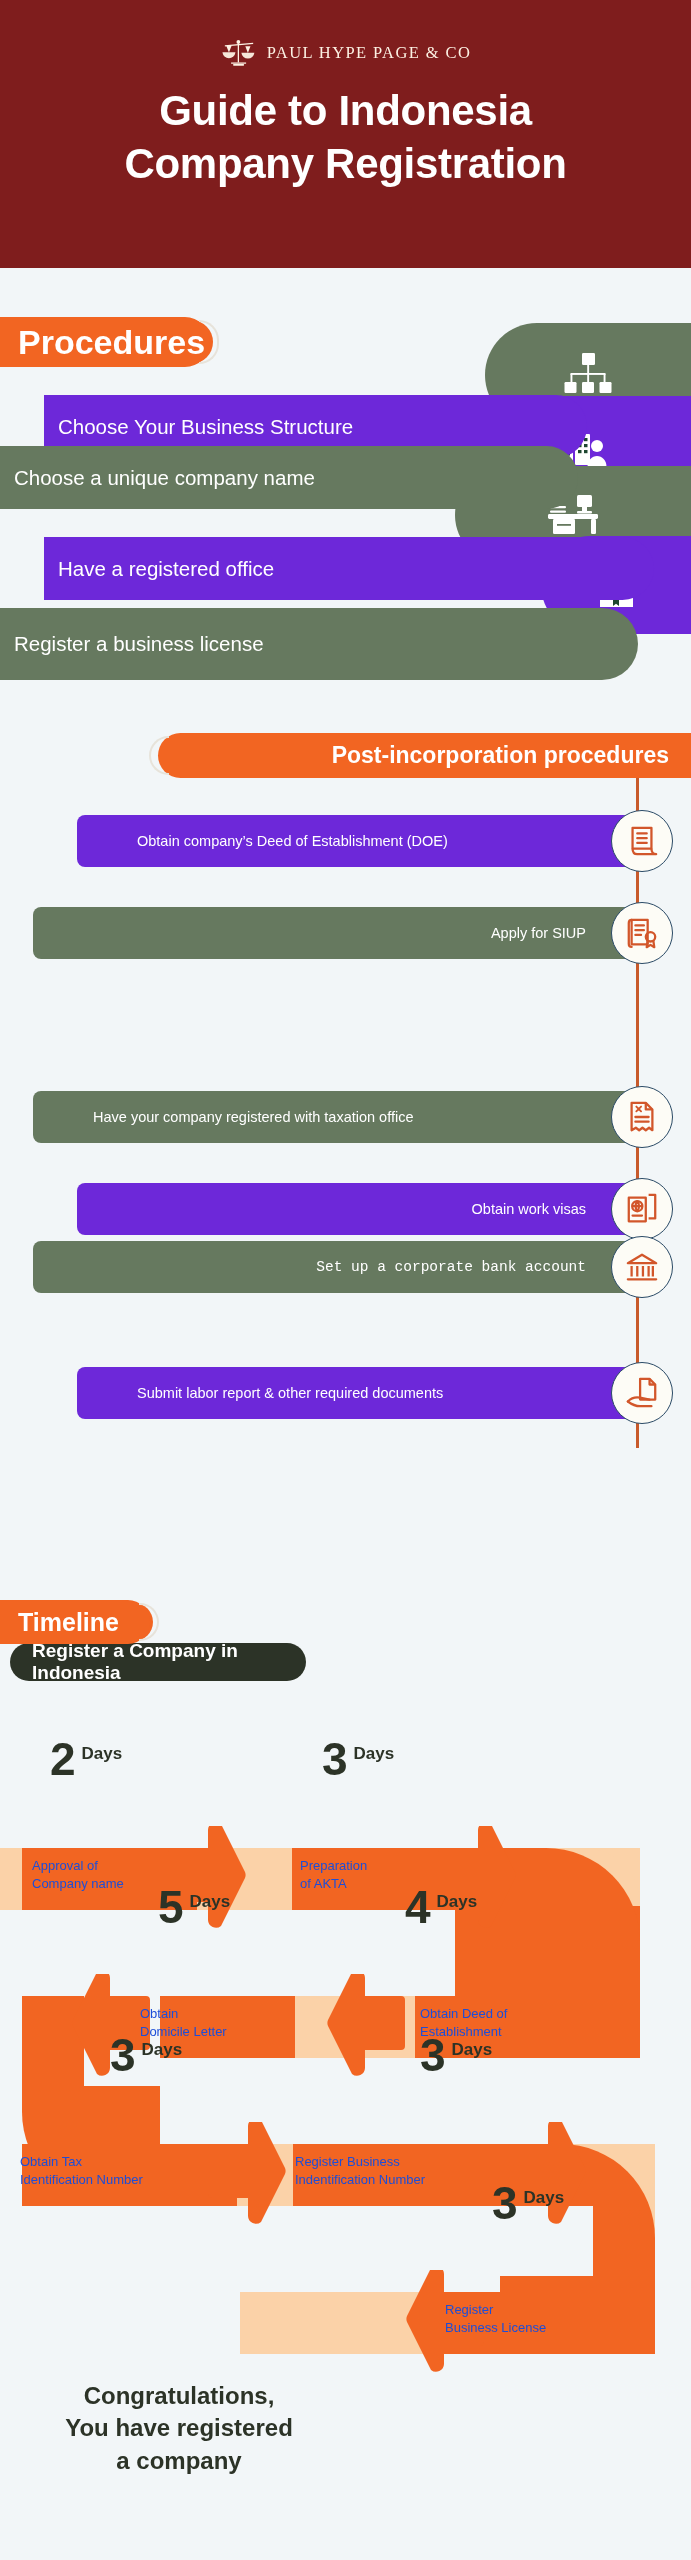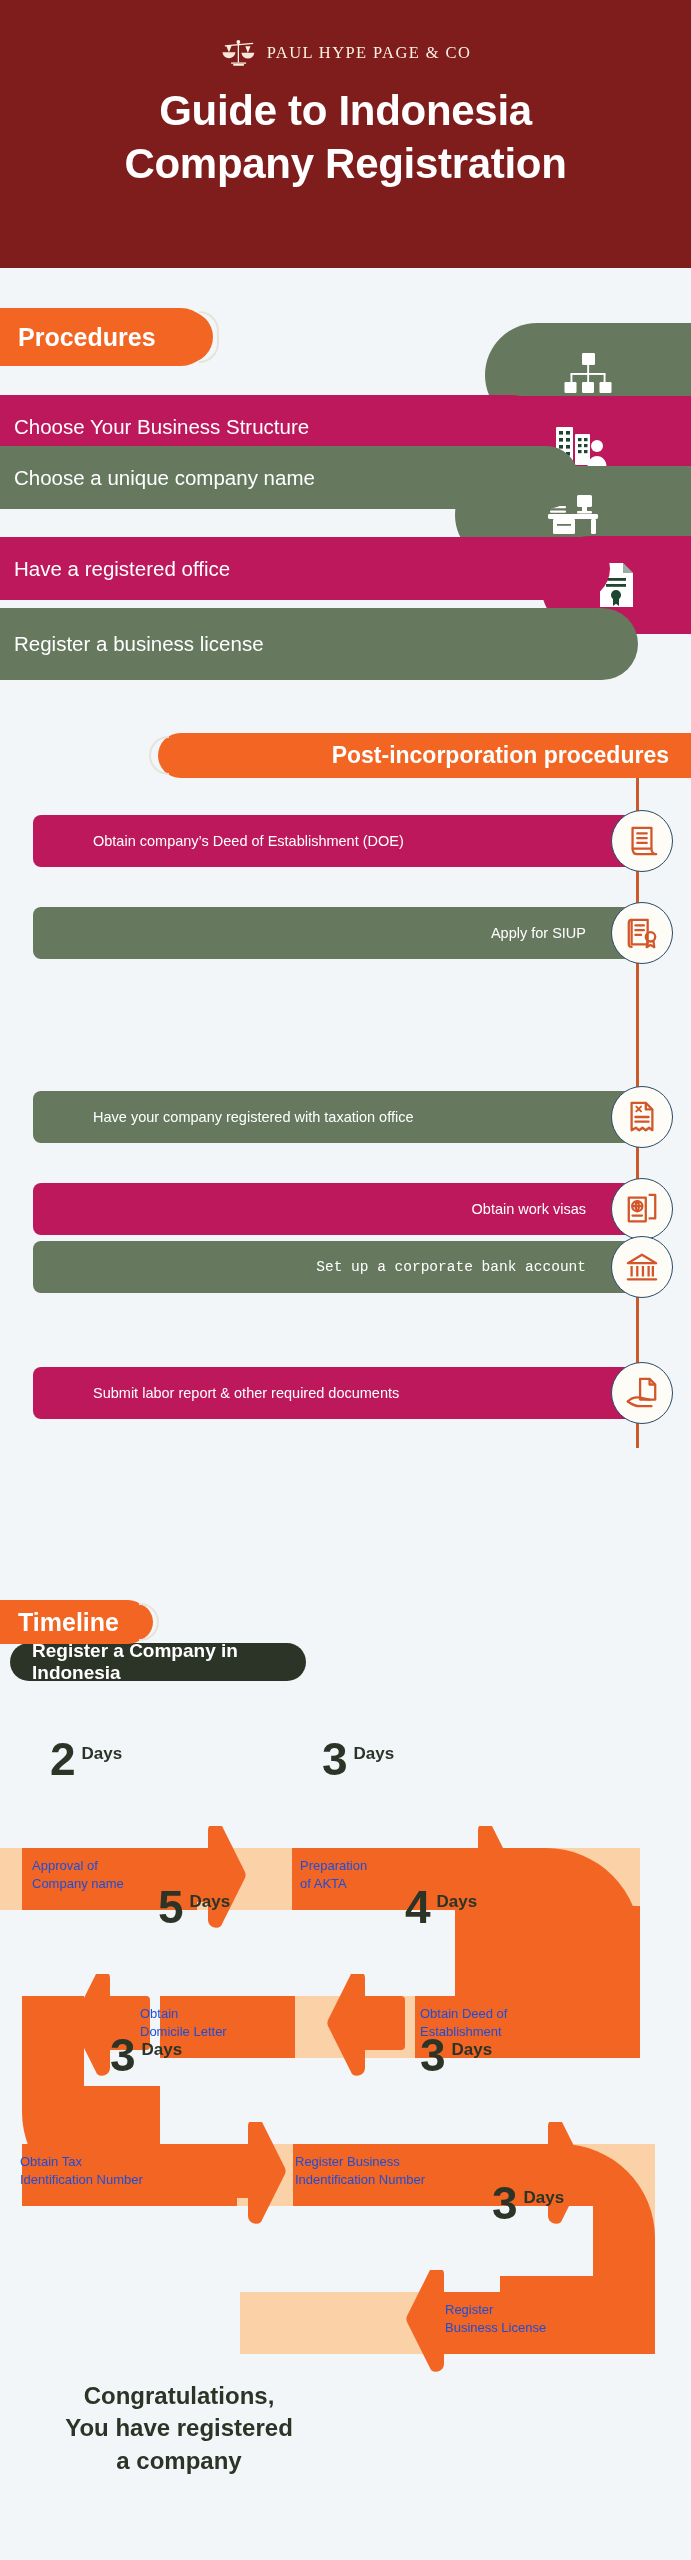--- a/index.html
+++ b/index.html
@@ -80,41 +80,41 @@
   .pill-right::before{
     content:"";
     position:absolute; left:-9px; top:3px; bottom:3px; width:18px;
     border:2px solid #e7e3da;
     border-right:none;
     border-top-left-radius:30px;
     border-bottom-left-radius:30px;
   }
 
   
-  #procedures-pill { left:0; top:308px; width:210px; height:58px; font-size:25px; }
+  #procedures-pill { left:0; top:317px; width:210px; height:50px; font-size:34px; }
 
   .proc-icon-block {
     position:absolute;
     right:0;
     border-top-left-radius:62px;
     border-bottom-left-radius:62px;
     display:flex; align-items:center; justify-content:center;
     z-index:3;
   }
   .proc-bar {
     position:absolute; left:0;
     border-top-right-radius:50px;
     border-bottom-right-radius:50px;
     display:flex; align-items:center;
     color:#ffffff;
     font-size:20.5px;
     padding-left:14px;
     z-index:5;
   }
-  .dark  { background:#be185d; }
+  .dark  { background:#6d28d9;margin-left:44px; }
   .light { background:#66795f; }
 
   
   #post-pill { left:158px; top:733px; width:533px; height:45px; font-size:23px; }
 
   .spine {
     position:absolute;
     left:636px; top:778px;
     width:3px; height:670px;
     background:#c85a2b;

